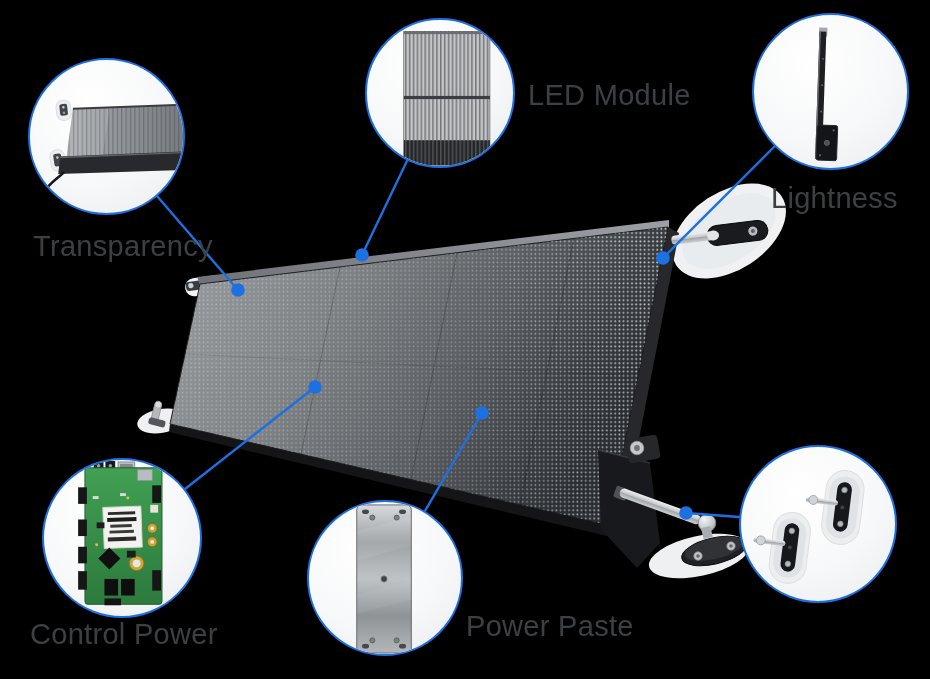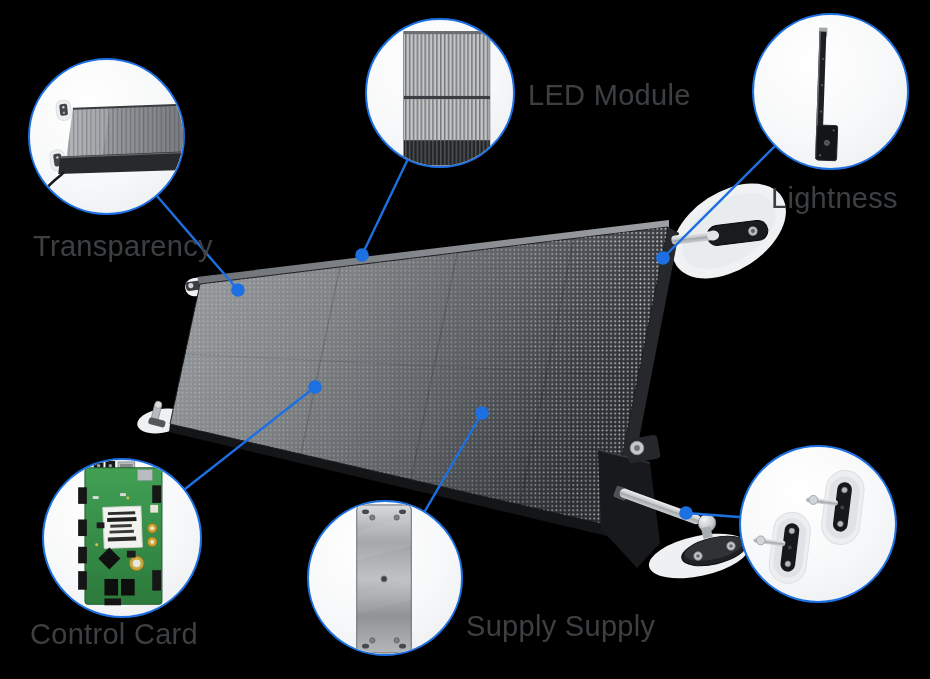--- a/index.html
+++ b/index.html
@@ -330,16 +330,16 @@
         <circle cx="789" cy="548" r="2" fill="#3f4347"></circle>
         <rect x="751" y="542" width="33" height="5.5" rx="2.7" fill="url(#chromeRod)"></rect>
         <circle cx="758.5" cy="544.5" r="4.6" fill="#d2d5d7" stroke="#989c9f" stroke-width="0.8"></circle>
       </g>
     </svg>
   </div>
 
   <div class="callout-label" id="l-transparency">Transparency</div>
   <div class="callout-label" id="l-led-module">LED Module</div>
   <div class="callout-label" id="l-lightness">Lightness</div>
-  <div class="callout-label" id="l-control-card">Control Card</div>
-  <div class="callout-label" id="l-power-supply">Supply Supply</div>
+  <div class="callout-label" id="l-control-card">Control Power</div>
+  <div class="callout-label" id="l-power-supply">Power Paste</div>
 
 </div>
 
 </body></html>

